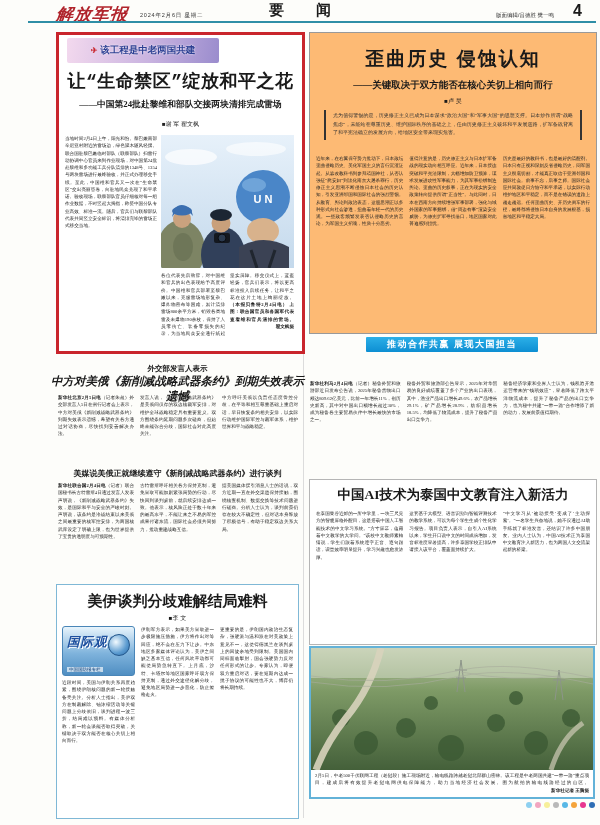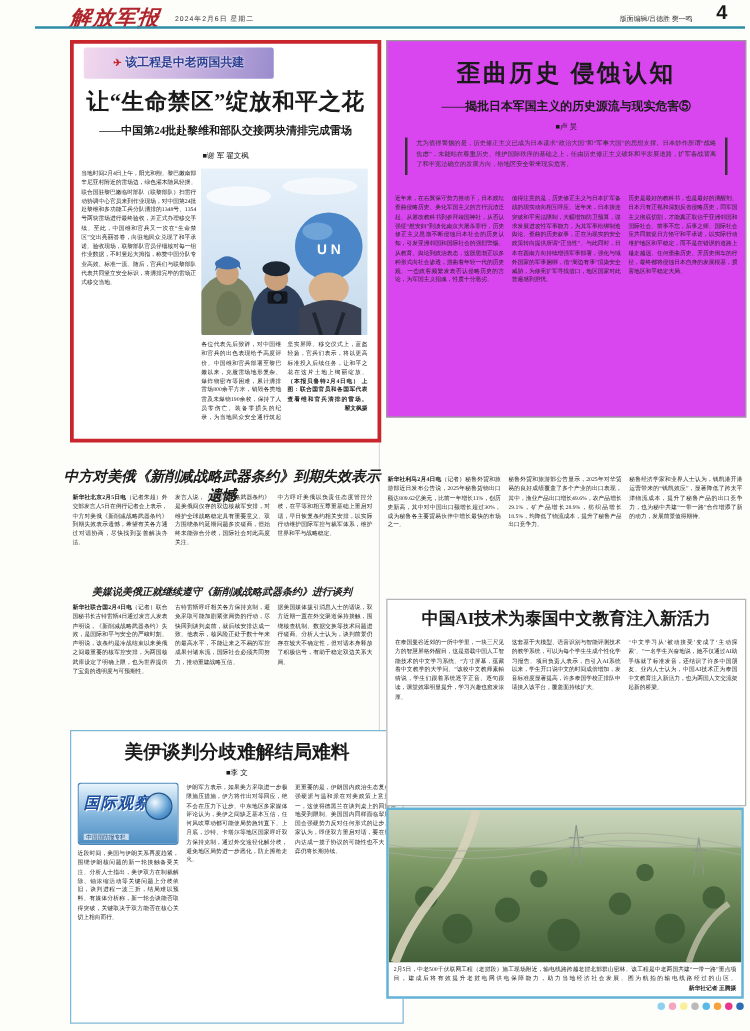--- a/index.html
+++ b/index.html
@@ -19,48 +19,48 @@
   .meditors{right:46px;top:12px;font-size:5.5px;color:#333;}
   .mpage{right:18px;top:2px;font-size:16px;font-weight:bold;}
   .mrule{left:28px;right:4px;top:21px;height:2px;background:#2f8ea6;}
   .vdivider{left:303px;top:32px;width:1px;height:786px;background:#dcdcdc;}
   
   .leadbox{left:56px;top:32px;width:243px;height:316px;border:3px solid #c9252c;background:#fff;}
   .banner{left:8px;top:3px;width:152px;height:25px;background:linear-gradient(100deg,#f3d9ee,#c9b3e0 55%,#9a8ccd);
           display:flex;align-items:center;justify-content:center;gap:3px;font-size:9.5px;font-weight:bold;color:#2c3f93;
           text-shadow:0 0 2px #fff;border-radius:2px;}
   .banner .plane{font-size:8px;color:#c9252c;text-shadow:none;}
-  .lead-title{left:0;width:100%;top:34px;font-size:18px;font-weight:bold;letter-spacing:.5px;}
+  .lead-title{left:0;width:100%;top:34px;font-size:18px;font-weight:bold;letter-spacing:.5px;font-family:Liberation Mono, monospace;}
   .lead-subtitle{left:0;width:100%;top:64px;font-size:8.8px;font-weight:bold;}
   .lead-byline{left:0;width:100%;top:85px;font-size:6px;color:#222;}
   .lead-col1{left:6px;top:100px;width:92px;height:203px;}
   .lead-photo{left:102px;top:100px;width:133px;height:133px;overflow:hidden;background:#dcebf7;}
   .lead-under{left:102px;top:237px;width:133px;height:66px;column-count:2;column-gap:5px;}
   .credit-line{display:inline-block;width:100%;text-align:right;font-weight:bold;}
   
   .mfa-kicker{left:56px;width:243px;top:364px;font-size:7.5px;font-weight:bold;}
   .mfa-title{left:48px;width:259px;top:374px;font-size:11.5px;font-weight:bold;font-style:italic;}
   .mfa-body{left:58px;top:394px;width:240px;height:55px;}
   .gut-title{left:48px;width:259px;top:455px;font-size:9.5px;font-weight:bold;}
-  .gut-sub{left:48px;width:259px;top:468px;font-size:8px;font-weight:bold;font-family:"Liberation Serif",serif;color:#222;font-style:italic;}
+  .gut-sub{left:48px;width:259px;top:468px;font-size:8px;font-weight:bold;font-family:"Liberation Serif",serif;color:#222;}
   .gut-body{left:58px;top:482px;width:240px;height:97px;}
   
-  .iranbox{left:56px;top:584px;width:241px;height:233px;border:1px solid #7fb8d6;background:#fff;padding-left:24px;}
+  .iranbox{left:56px;top:584px;width:241px;height:233px;border:1px solid #7fb8d6;background:#fff;}
   .iran-title{left:0;width:100%;top:7px;font-size:15px;font-weight:bold;}
   .iran-byline{left:0;width:100%;top:29px;font-size:6px;}
   .iran-body{left:5px;right:5px;top:41px;bottom:5px;}
   .badge{position:relative;width:100%;height:50px;background:linear-gradient(180deg,#e8f4fc,#7fb3dc 55%,#4f8ec2);
          border:1px solid #4a86b8;border-radius:3px;margin-bottom:3px;box-sizing:border-box;}
   .badge-title{position:absolute;left:4px;top:7px;font-size:12.5px;font-weight:bold;font-style:italic;color:#1d4f9e;
                text-shadow:1px 1px 0 #fff;letter-spacing:1px;}
   .badge-globe{position:absolute;right:4px;top:7px;width:20px;height:20px;border-radius:50%;
                background:radial-gradient(circle at 35% 35%,#f2faff,#5b9bd0 60%,#2b6cab);border:1px solid #23578c;}
   .badge-sub{position:absolute;left:4px;bottom:3px;font-size:4.5px;color:#0f3e78;background:rgba(255,255,255,.65);padding:0 2px;}
   
-  .jpbox{left:309px;top:32px;width:286px;height:300px;border:1px solid #999;background:#d946ef;}
+  .jpbox{left:309px;top:32px;width:286px;height:300px;border:1px solid #999;background:#fdba74;}
   .jp-title{left:0;width:100%;top:13px;font-size:19px;font-weight:bold;letter-spacing:2px;}
   .jp-sub{left:0;width:100%;top:46px;font-size:9.5px;font-weight:bold;}
   .jp-byline{left:0;width:100%;top:64px;font-size:6px;}
   .jp-note{left:14px;right:14px;top:77px;border-left:2px solid #333;border-right:2px solid #333;padding:2px 7px;
            font-size:5px;line-height:1.7;color:#333;text-align:justify;font-family:"Liberation Serif",serif;}
   .jp-body{left:6px;right:6px;top:122px;bottom:6px;}
   
   .ribbon{left:366px;top:337px;width:172px;height:15px;background:linear-gradient(180deg,#2cb0e8,#0d8ed2);
           color:#fff;font-size:9px;font-weight:bold;letter-spacing:1.5px;display:flex;align-items:center;justify-content:center;border-radius:1px;}
   .peru-title{left:309px;width:286px;top:356px;font-size:13px;font-weight:bold;}
@@ -76,20 +76,21 @@
   .dots{left:526px;top:802px;display:flex;gap:3px;}
   .dot{width:6px;height:6px;border-radius:50%;display:inline-block;}
 </style>
 </head>
 <body>
 
 <div class="page">
 
   <div class="abs logo">解放军报</div>
   <div class="abs mdate">2024年2月6日 星期二</div>
+  <div class="abs msection ctr">要 闻</div>
   <div class="abs meditors">版面编辑/吕德胜 樊一鸣</div>
   <div class="abs mpage">4</div>
   <div class="abs mrule"></div>
   <div class="abs vdivider"></div>
 
   <div class="abs leadbox">
     <div class="abs banner">
       <span class="plane">✈</span>
       <span>该工程是中老两国共建</span>
     </div>
@@ -132,20 +133,21 @@
     </div>
 
     <div class="abs lead-under body-txt">
       <span>各位代表先后致辞，对中国维和官兵的出色表现给予高度评价。中国维和官兵部署至黎巴嫩以来，克服雷场地形复杂、爆炸物密布等困难，累计清排雷场800余平方米，销毁各类地雷及未爆物190余枚，保持了人员零伤亡、装备零损失的纪录，为当地民众安全通行筑起坚实屏障。移交仪式上，蓝盔轻扬，官兵们表示，将以更高标准投入后续任务，让和平之花在这片土地上绚丽绽放。</span>
       <b>（本报贝鲁特2月4日电）</b>
       <b>上图：联合国官员和各国军代表查看维和官兵清排的雷场。</b>
       <span class="credit-line">翟文枫摄</span>
     </div>
   </div>
 
+  <div class="abs mfa-kicker ctr">外交部发言人表示</div>
   <div class="abs mfa-title ctr sans">中方对美俄《新削减战略武器条约》到期失效表示遗憾</div>
   <div class="abs mfa-body cols">
     <div class="col body-txt"><b>新华社北京2月5日电</b><span>（记者朱超）外交部发言人5日在例行记者会上表示，中方对美俄《新削减战略武器条约》到期失效表示遗憾，希望有关各方通过对话协商，尽快找到妥善解决办法。</span></div>
     <div class="col body-txt">发言人说，《新削减战略武器条约》是美俄间仅存的双边核裁军安排，对维护全球战略稳定具有重要意义。双方围绕条约延期问题多次磋商，但始终未能弥合分歧，国际社会对此高度关注。</div>
     <div class="col body-txt">中方呼吁美俄以负责任态度管控分歧，在平等和相互尊重基础上重启对话，早日恢复条约相关安排，以实际行动维护国际军控与裁军体系，维护世界和平与战略稳定。</div>
   </div>
 
   <div class="abs gut-sub ctr">美媒说美俄正就继续遵守《新削减战略武器条约》进行谈判</div>
   <div class="abs gut-body cols">
     <div class="col body-txt"><b>新华社联合国2月4日电</b><span>（记者）联合国秘书长古特雷斯4日通过发言人发表声明说，《新削减战略武器条约》失效，是国际和平与安全的严峻时刻。声明说，该条约是冷战结束以来美俄之间最重要的核军控安排，为两国核武库设定了明确上限，也为世界提供了宝贵的透明度与可预期性。</span></div>
@@ -165,30 +167,31 @@
         </div>
         <div class="body-txt" style="height:118px;">近段时间，美国与伊朗关系再度趋紧，围绕伊朗核问题的新一轮接触备受关注。分析人士指出，美伊双方在制裁解除、铀浓缩活动等关键问题上分歧依旧，谈判进程一波三折，结局难以预料。有媒体分析称，新一轮会谈能否取得突破，关键取决于双方能否在核心关切上相向而行。</div>
       </div>
       <div class="col body-txt">伊朗军方表示，如果美方采取进一步极限施压措施，伊方将作出对等回应，绝不会在压力下让步。中东地区多家媒体评论认为，美伊之间缺乏基本互信，任何风吹草动都可能使局势急转直下。上月底，沙特、卡塔尔等地区国家呼吁双方保持克制，通过外交途径化解分歧，避免地区局势进一步恶化，防止擦枪走火。</div>
       <div class="col body-txt">更重要的是，伊朗国内政治生态复杂，强硬派与温和派在对美政策上意见不一，这使得德黑兰在谈判桌上的回旋余地受到限制。美国国内同样面临掣肘，国会强硬势力反对任何形式的让步。专家认为，即便双方重启对话，要在短期内达成一揽子协议的可能性也不大，博弈仍将长期持续。</div>
     </div>
   </div>
 
   <div class="abs jpbox">
     <div class="abs jp-title ctr sans">歪曲历史  侵蚀认知</div>
-    <div class="abs jp-sub ctr serif">——揭批日本军国主义的历史源流与现实危害⑤</div>
+    <div class="abs jp-sub ctr serif">——关键取决于双方能否在核心关切上相向而行</div>
     <div class="abs jp-byline ctr">■卢 昊</div>
     <div class="abs jp-note">尤为值得警惕的是，历史修正主义已成为日本谋求“政治大国”和“军事大国”的思想支撑。日本炒作所谓“战略焦虑”，未能站在尊重历史、维护国际秩序的基础之上，任由历史修正主义破坏和平发展道路，扩军备战背离了和平宪法确立的发展方向，给地区安全带来现实危害。</div>
     <div class="abs jp-body cols">
       <div class="col body-txt">近年来，在右翼保守势力推动下，日本政坛歪曲侵略历史、美化军国主义的言行沉渣泛起。从篡改教科书到参拜靖国神社，从否认强征“慰安妇”到淡化南京大屠杀罪行，历史修正主义思潮不断侵蚀日本社会的历史认知，引发亚洲邻国和国际社会的强烈警惕。从教育、舆论到政治表态，这股思潮正以多种形式向社会渗透，扭曲着年轻一代的历史观。一些政客频繁发表否认侵略历史的言论，为军国主义招魂，性质十分恶劣。</div>
       <div class="col body-txt">值得注意的是，历史修正主义与日本扩军备战的现实动向相互呼应。近年来，日本接连突破和平宪法限制，大幅增加防卫预算，谋求发展进攻性军事能力，为其军事松绑制造舆论。歪曲的历史叙事，正在为现实的安全政策转向提供所谓“正当性”。与此同时，日本在西南方向持续增强军事部署，强化与域外国家的军事捆绑，借“周边有事”渲染安全威胁，为修宪扩军寻找借口，地区国家对此普遍感到担忧。</div>
       <div class="col body-txt">历史是最好的教科书，也是最好的清醒剂。日本只有正视和深刻反省侵略历史，同军国主义彻底切割，才能真正取信于亚洲邻国和国际社会。前事不忘，后事之师。国际社会应共同敦促日方恪守和平承诺，以实际行动维护地区和平稳定，而不是在错误的道路上越走越远。任何歪曲历史、开历史倒车的行径，最终都将侵蚀日本自身的发展根基，损害地区和平稳定大局。</div>
     </div>
   </div>
 
+  <div class="abs ribbon">推动合作共赢  展现大国担当</div>
 
   <div class="abs peru-body cols">
     <div class="col body-txt"><b>新华社利马2月4日电</b><span>（记者）秘鲁外贸和旅游部近日发布公告说，2025年秘鲁货物出口额达809.62亿美元，比前一年增长11%，创历史新高，其中对中国出口额增长超过30%，成为秘鲁各主要贸易伙伴中增长最快的市场之一。</span></div>
     <div class="col body-txt">秘鲁外贸和旅游部公告显示，2025年对华贸易的良好成绩覆盖了多个产业的出口表现，其中，渔业产品出口增长49.6%，农产品增长29.1%，矿产品增长28.9%，纺织品增长18.5%，均降低了物流成本，提升了秘鲁产品出口竞争力。</div>
     <div class="col body-txt">秘鲁经济学家和业界人士认为，钱凯港开港运营带来的“钱凯效应”，显著降低了跨太平洋物流成本，提升了秘鲁产品的出口竞争力，也为秘中共建“一带一路”合作增添了新的动力，发展前景值得期待。</div>
   </div>
 
   <div class="abs aibox">
     <div class="abs ai-title ctr serif">中国AI技术为泰国中文教育注入新活力</div>
     <div class="abs ai-body cols">

